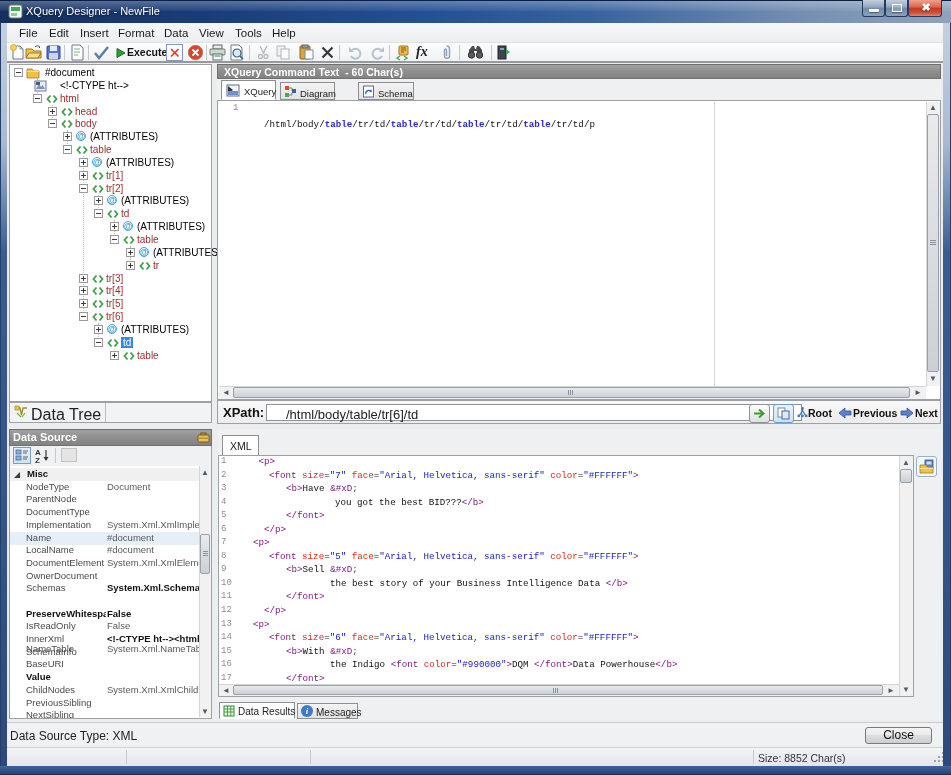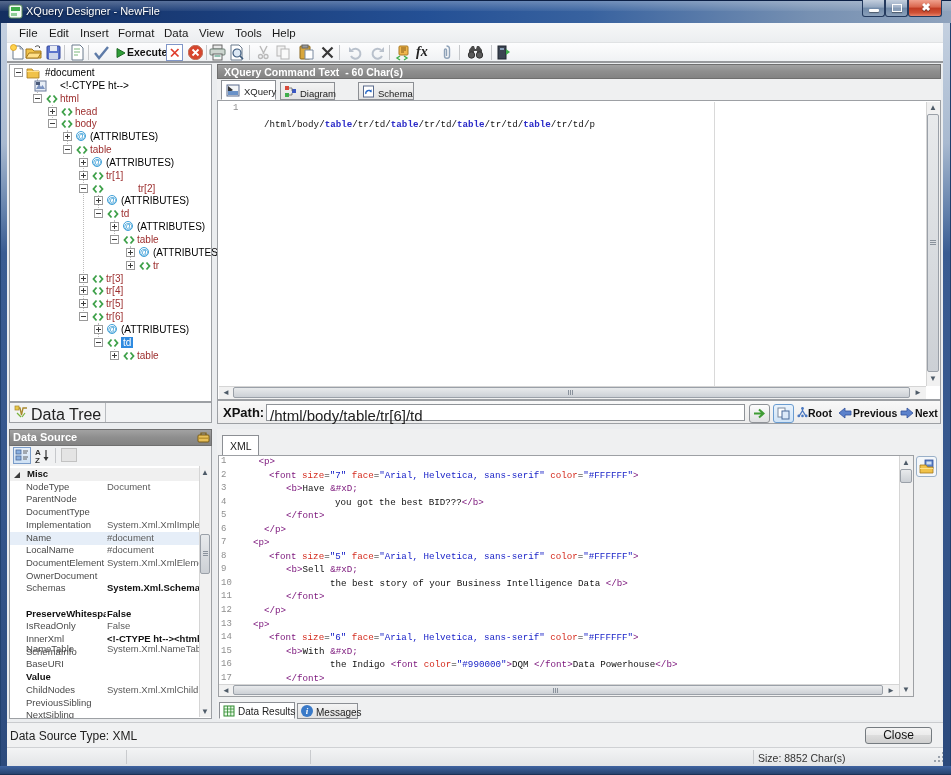--- a/index.html
+++ b/index.html
@@ -304,21 +304,21 @@
       <span class="tlabel maroon" style="left:96px;">tr[1]</span>
     </div>
 <div class="trow" style="left:0;top:118px;width:200px;">
       <div class="exp" style="left:69px;">
         <i></i>
       </div>
       <svg class="elem-ico" style="left:82px;" viewBox="0 0 13 10">
         <path d="M4.5 1.5L1.5 5l3 3.5" fill="none" stroke="#3da048" stroke-width="1.8"></path>
         <path d="M7.5 1.5l3 3.5-3 3.5" fill="none" stroke="#3da048" stroke-width="1.8"></path>
       </svg>
-      <span class="tlabel maroon" style="left:96px;margin-left:32px;">tr[2]</span>
+      <span class="tlabel maroon" style="left:96px;">tr[2]</span>
     </div>
 <div class="trow" style="left:0;top:130px;width:200px;">
       <div class="exp" style="left:84px;">
         <i></i>
         <b></b>
       </div>
       <span class="attr-ico" style="left:97px;width:10px;height:10px;border:1px solid #3fa0d8;border-radius:50%;text-align:center;line-height:9px;font-size:8.5px;color:#3fa0d8;">@</span>
       <span class="tlabel " style="left:111px;">(ATTRIBUTES)</span>
     </div>
 <div class="trow" style="left:0;top:143px;width:200px;">
@@ -608,21 +608,21 @@
 
 <div class="sb" style="left:1px;top:285px;width:707px;height:13px;border-top:1px solid #d5d5d5;"></div>
 <div class="arr" style="left:2px;top:286px;width:12px;">◄</div>
 <div class="arr" style="left:694px;top:286px;width:12px;">►</div>
 <div class="sbthumbh" style="left:15px;top:286px;width:677px;height:11px;"></div>
 <div class="abs" style="left:350px;top:289px;width:1px;height:5px;background:#8a929c;box-shadow:2px 0 0 #8a929c,4px 0 0 #8a929c;"></div>
 </div>
 
 <div class="abs" id="xpathbar">
 <div class="abs" style="left:5px;top:4px;font-weight:bold;font-size:13px;color:#111;">XPath:</div>
-<div class="abs" style="left:48px;top:3px;width:479px;height:17px;background:#fff;border:1px solid #8f9398;font-size:15px;color:#222;padding:2px 0 0 3px;">/html/body/table/tr[6]/td</div>
+<div class="abs" style="left:48px;top:3px;width:536px;height:17px;background:#fff;border:1px solid #8f9398;font-size:13px;color:#222;padding:2px 0 0 19px;">/html/body/table/tr[6]/td</div>
 <div class="btn17" style="left:531px;top:3px;"><svg style="width:19px;height:17px" viewBox="0 0 19 17">
         <path d="M4 8.5h8M9 4.5l4.5 4L9 12.5" fill="none" stroke="#3f9c35" stroke-width="2"></path>
       </svg></div>
 <div class="btn17" style="left:555px;top:3px;border-color:#6a9cd0;background:linear-gradient(180deg,#eaf3fc,#cfe3f6);"><svg style="width:19px;height:17px" viewBox="0 0 19 17">
         <rect x="4" y="3" width="7" height="9" fill="#fff" stroke="#7a8aa0"></rect>
         <rect x="8" y="6" width="7" height="8" fill="#dce9f8" stroke="#4a6a9a"></rect>
       </svg></div>
 <div class="abs" style="left:577px;top:4px;width:15px;height:15px;"><svg style="width:15px;height:15px" viewBox="0 0 20 19">
         <path d="M10 3v4M5 15l5-8 5 8" fill="none" stroke="#4a78c0" stroke-width="1.6"></path>
         <circle cx="10" cy="4" r="1.8" fill="#4a78c0"></circle>

